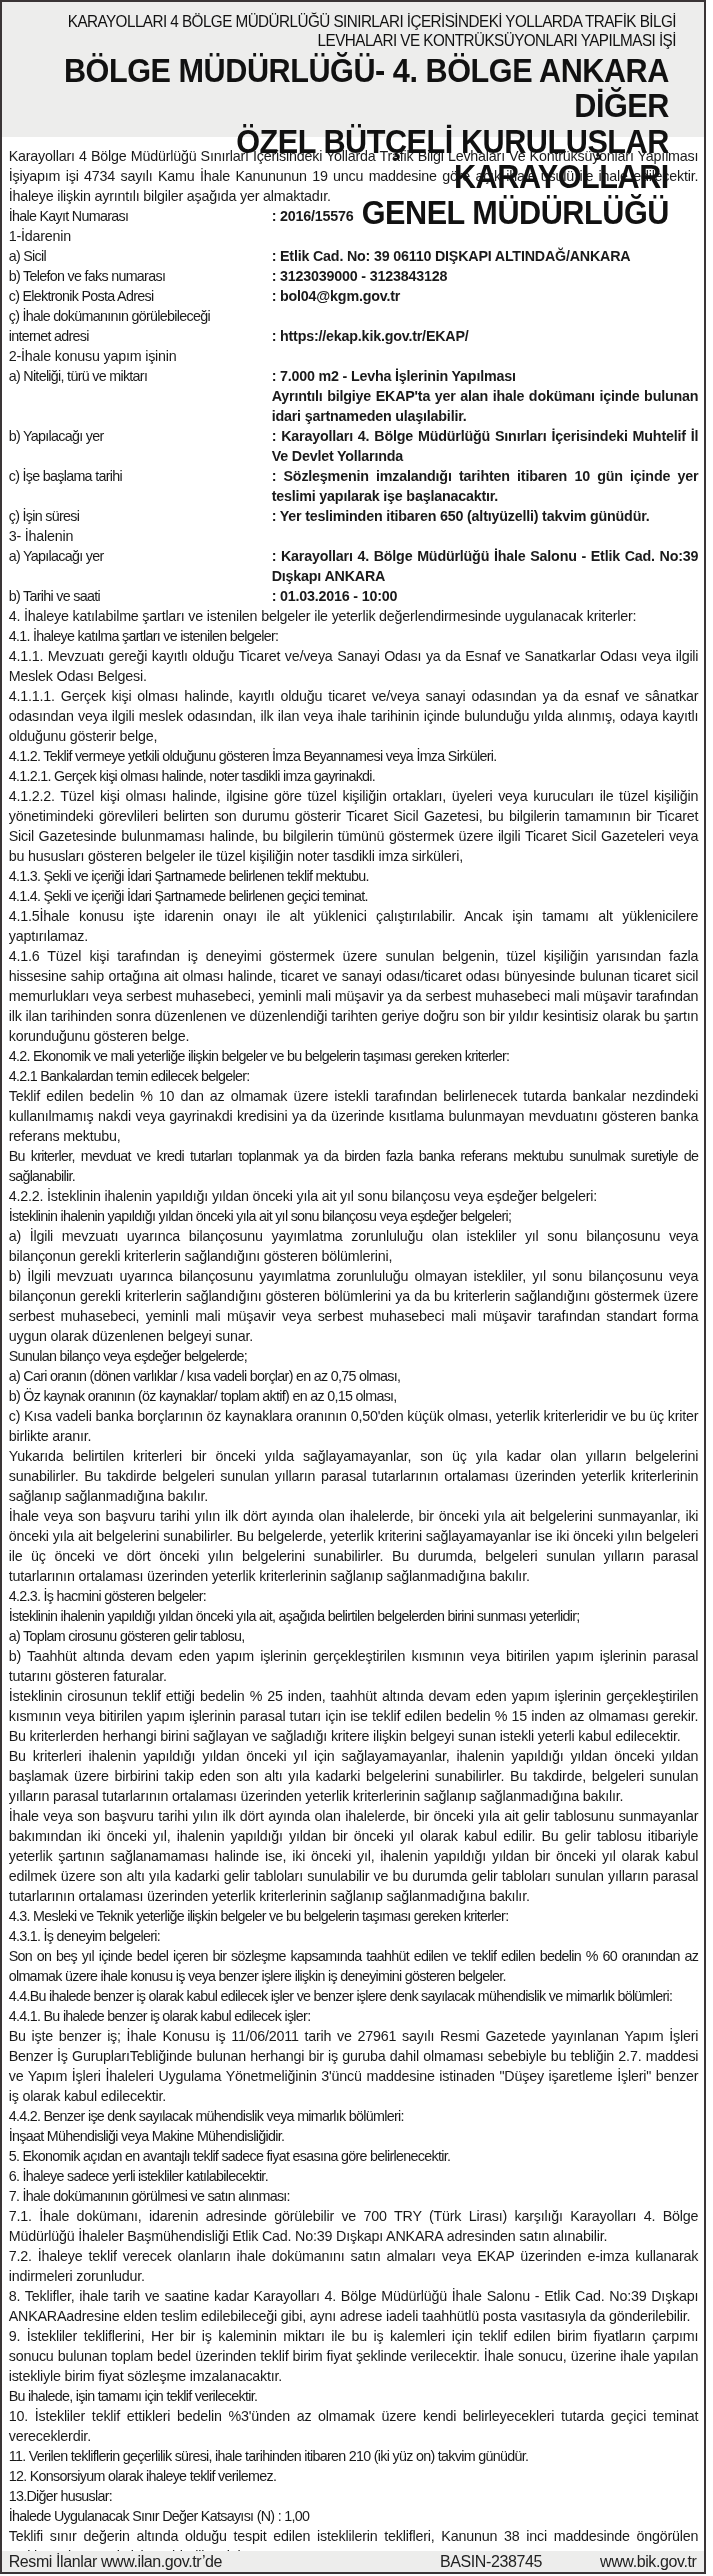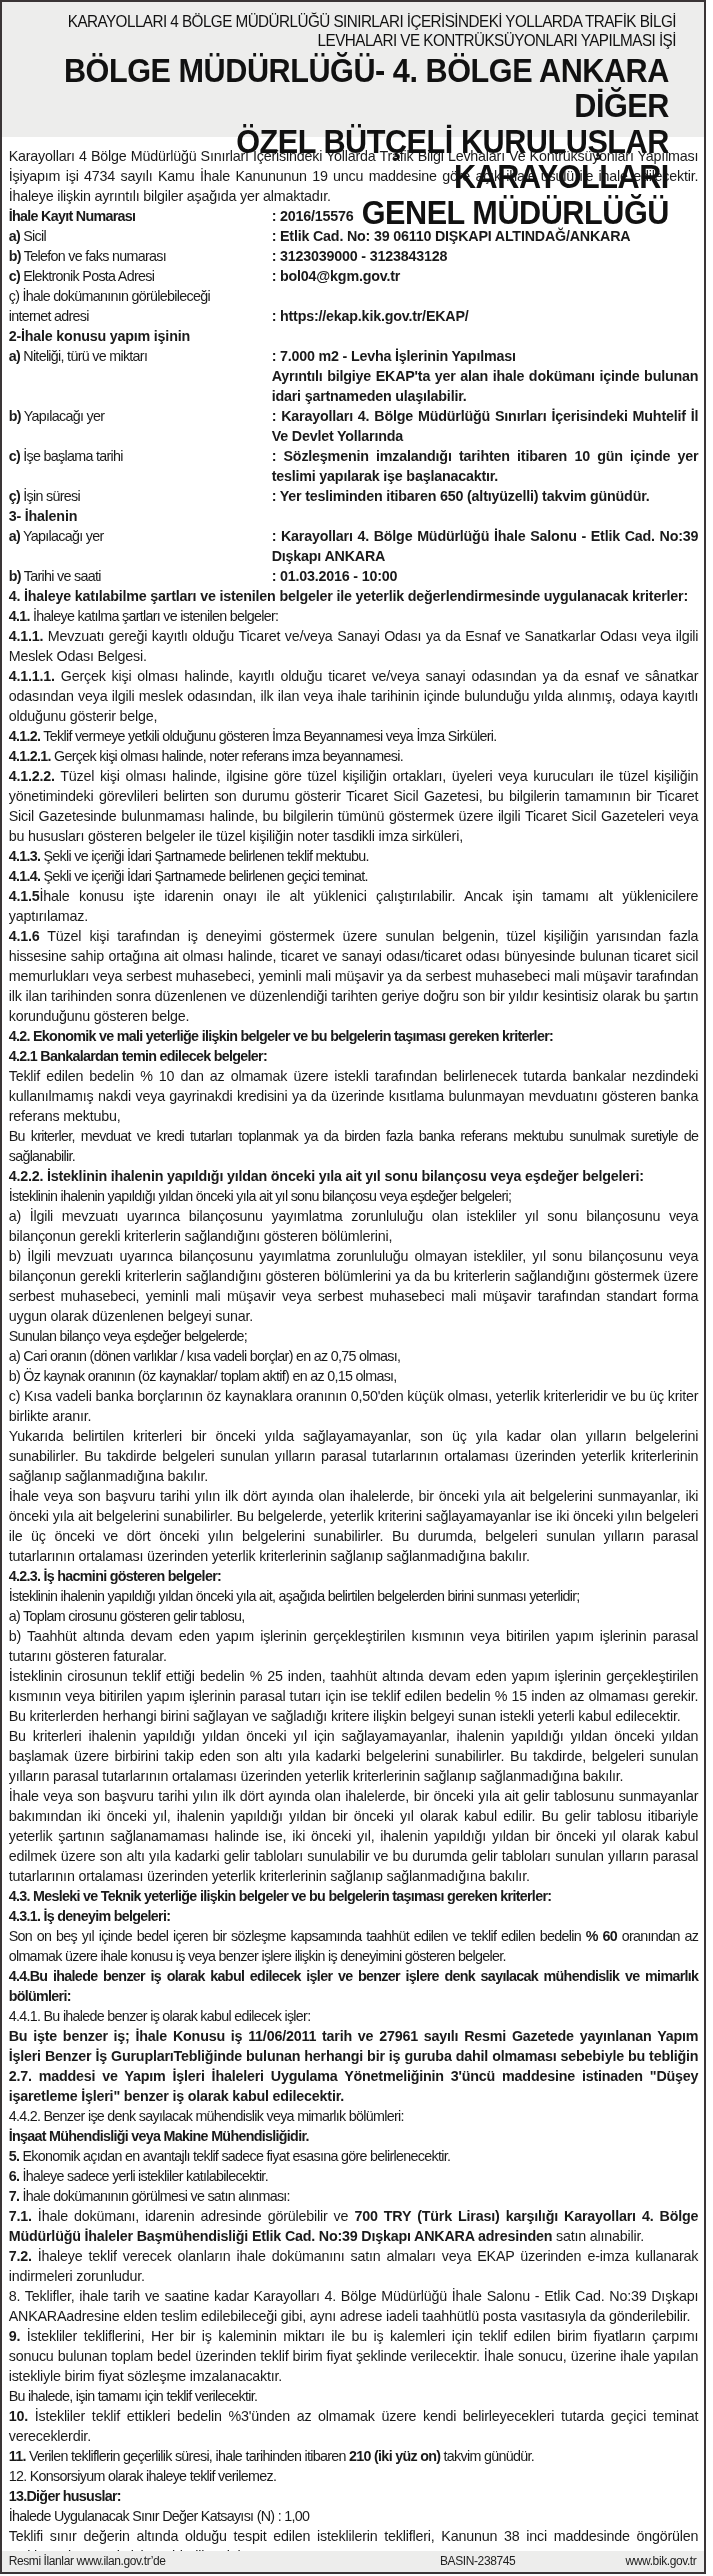--- a/index.html
+++ b/index.html
@@ -22,27 +22,27 @@
     transform: scaleX(0.90); transform-origin: center;
   }
   .body {
     padding: 0 5.7px 0 6.7px;
     font-family: "Liberation Sans", sans-serif; font-size: 14.3px; line-height: 20px;
     color: #1a1a1a; letter-spacing: -0.2px;
   }
   .body p { margin: 0; }
   .j { text-align: justify; }
   .cond { letter-spacing: -0.7px; }
-  b { font-weight: bold; }
+  b { font-weight: normal; }
   .row { display: flex; }
   .row .lbl { width: 263px; flex: 0 0 263px; letter-spacing: -0.7px; }
   .row .val { flex: 1; font-weight: bold; text-align: justify; }
   .footer {
     position: absolute; left: 0; right: 0; bottom: 0; height: 21px;
-    background: #ededec; font-family: "Liberation Sans", sans-serif; font-size: 12px;
+    background: #ededec; font-family: "Liberation Sans", sans-serif; font-size: 16px;
     line-height: 21px; color: #222; letter-spacing: -0.4px;
   }
   .footer .l { position: absolute; left: 6.7px; }
   .footer .m { position: absolute; left: 438px; }
   .footer .r { position: absolute; right: 7.6px; }
 </style>
 </head>
 <body>
 
 <div class="frame">
@@ -55,20 +55,21 @@
   </div>
 
   <div class="body">
     <p class="j" style="margin-top:9px">Karayolları 4 Bölge Müdürlüğü Sınırları İçerisindeki Yollarda Trafik Bilgi Levhaları Ve Kontrüksüyonları Yapılması İşiyapım işi 4734 sayılı Kamu İhale Kanununun 19 uncu maddesine göre açık ihale usulü ile ihale edilecektir.  İhaleye ilişkin ayrıntılı bilgiler aşağıda yer almaktadır.</p>
 
     <div class="row">
       <b class="lbl">İhale Kayıt Numarası</b>
       <span class="val">: 2016/15576</span>
     </div>
 
+    <p><b>1-İdarenin</b></p>
     <div class="row">
       <span class="lbl"><b>a)</b><span> Sicil</span></span>
       <span class="val">:  Etlik Cad. No: 39 06110 DIŞKAPI ALTINDAĞ/ANKARA</span>
     </div>
     <div class="row">
       <span class="lbl"><b>b)</b><span> Telefon ve faks numarası</span></span>
       <span class="val">: 3123039000 - 3123843128</span>
     </div>
     <div class="row">
       <span class="lbl"><b>c)</b><span> Elektronik Posta Adresi</span></span>
@@ -105,21 +106,21 @@
     <div class="row">
       <span class="lbl"><b>b)</b><span> Tarihi ve saati</span></span>
       <span class="val">: 01.03.2016 - 10:00</span>
     </div>
 
     <p><b>4. İhaleye katılabilme şartları ve istenilen belgeler ile yeterlik değerlendirmesinde uygulanacak kriterler:</b></p>
     <p class="cond"><b>4.1.</b><span> İhaleye katılma şartları ve istenilen belgeler:</span></p>
     <p class="j"><b>4.1.1.</b><span> Mevzuatı gereği kayıtlı olduğu Ticaret ve/veya Sanayi Odası ya da Esnaf ve Sanatkarlar Odası veya ilgili Meslek Odası Belgesi.</span></p>
     <p class="j"><b>4.1.1.1.</b><span> Gerçek kişi olması halinde, kayıtlı olduğu ticaret ve/veya sanayi odasından ya da esnaf ve sânatkar odasından veya ilgili meslek odasından, ilk ilan veya ihale tarihinin içinde bulunduğu yılda alınmış, odaya kayıtlı olduğunu gösterir belge,</span></p>
     <p class="cond"><b>4.1.2.</b><span> Teklif vermeye yetkili olduğunu gösteren İmza Beyannamesi veya İmza Sirküleri.</span></p>
-    <p class="cond"><b>4.1.2.1.</b><span> Gerçek kişi olması halinde, noter referans imza beyannamesi.</span></p>
+    <p class="cond"><b>4.1.2.1.</b><span> Gerçek kişi olması halinde, noter tasdikli imza gayrinakdi.</span></p>
     <p class="j"><b>4.1.2.2.</b><span> Tüzel kişi olması halinde, ilgisine göre tüzel kişiliğin ortakları, üyeleri veya kurucuları ile tüzel kişiliğin yönetimindeki görevlileri belirten son durumu gösterir Ticaret Sicil Gazetesi, bu bilgilerin tamamının bir Ticaret Sicil Gazetesinde bulunmaması halinde, bu bilgilerin tümünü göstermek üzere ilgili Ticaret Sicil Gazeteleri veya bu hususları gösteren belgeler ile tüzel kişiliğin noter tasdikli imza sirküleri,</span></p>
     <p class="cond"><b>4.1.3.</b><span> Şekli ve içeriği İdari Şartnamede belirlenen teklif mektubu.</span></p>
     <p class="cond"><b>4.1.4.</b><span> Şekli ve içeriği İdari Şartnamede belirlenen geçici teminat.</span></p>
     <p class="j"><b>4.1.5</b><span>İhale konusu işte idarenin onayı ile alt yüklenici çalıştırılabilir. Ancak işin tamamı alt yüklenicilere yaptırılamaz.</span></p>
     <p class="j"><b>4.1.6</b><span> Tüzel kişi tarafından iş deneyimi göstermek üzere sunulan belgenin, tüzel kişiliğin yarısından fazla hissesine sahip ortağına ait olması halinde, ticaret ve sanayi odası/ticaret odası bünyesinde bulunan ticaret sicil memurlukları veya serbest muhasebeci, yeminli mali müşavir ya da serbest muhasebeci mali müşavir tarafından ilk ilan tarihinden sonra düzenlenen ve düzenlendiği tarihten geriye doğru son bir yıldır kesintisiz olarak bu şartın korunduğunu gösteren belge.</span></p>
 
     <p class="cond"><b>4.2. Ekonomik ve mali yeterliğe ilişkin belgeler ve bu belgelerin taşıması gereken kriterler:</b></p>
     <p class="cond"><b>4.2.1 Bankalardan temin edilecek belgeler:</b></p>
     <p class="j">Teklif edilen bedelin % 10 dan az olmamak üzere istekli tarafından belirlenecek tutarda bankalar nezdindeki kullanılmamış nakdi veya gayrinakdi kredisini ya da üzerinde kısıtlama bulunmayan mevduatını gösteren banka referans mektubu,</p>
     <p class="j cond">Bu kriterler, mevduat ve kredi tutarları toplanmak ya da birden fazla banka referans mektubu sunulmak suretiyle de sağlanabilir.</p>

